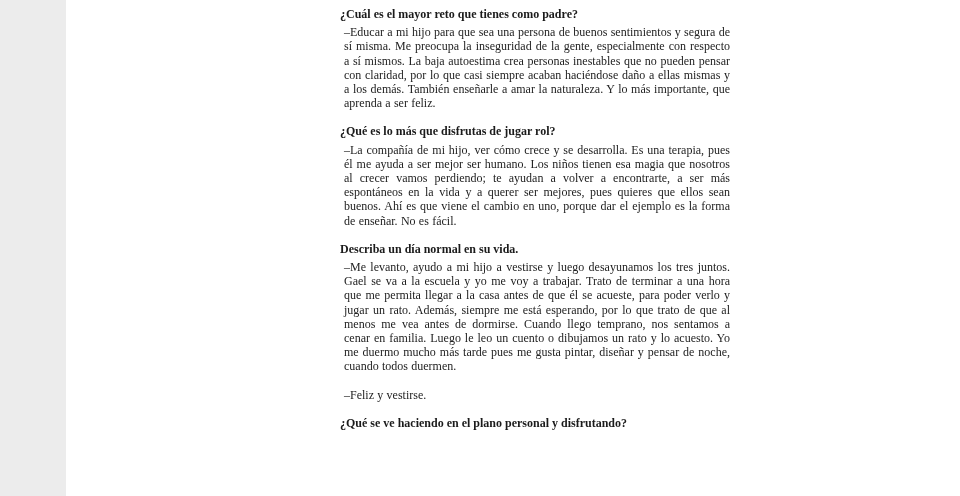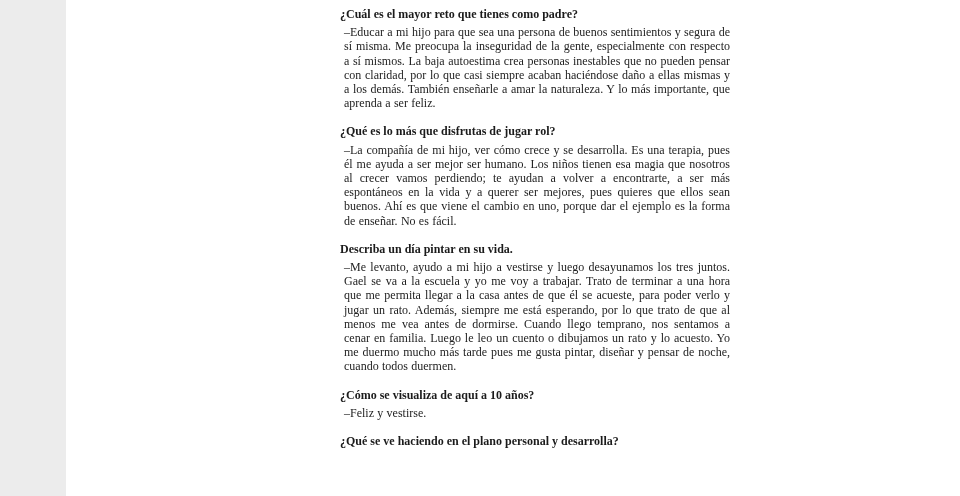--- a/index.html
+++ b/index.html
@@ -69,27 +69,26 @@
       <h2 class="question">¿Cuál es el mayor reto que tienes como padre?</h2>
       <p class="answer">–Educar a mi hijo para que sea una persona de buenos sentimientos y segura de sí misma. Me preocupa la inseguridad de la gente, especialmente con respecto a sí mismos. La baja autoestima crea personas inestables que no pueden pensar con claridad, por lo que casi siempre acaban haciéndose daño a ellas mismas y a los demás. También enseñarle a amar la naturaleza. Y lo más importante, que aprenda a ser feliz.</p>
     </section>
 
     <section class="qa-block">
       <h2 class="question">¿Qué es lo más que disfrutas de jugar rol?</h2>
       <p class="answer">–La compañía de mi hijo, ver cómo crece y se desarrolla. Es una terapia, pues él me ayuda a ser mejor ser humano. Los niños tienen esa magia que nosotros al crecer vamos perdiendo; te ayudan a volver a encontrarte, a ser más espontáneos en la vida y a querer ser mejores, pues quieres que ellos sean buenos. Ahí es que viene el cambio en uno, porque dar el ejemplo es la forma de enseñar. No es fácil.</p>
     </section>
 
     <section class="qa-block">
-      <h2 class="question">Describa un día pintar en su vida.</h2>
+      <h2 class="question">Describa un día normal en su vida.</h2>
       <p class="answer">–Me levanto, ayudo a mi hijo a vestirse y luego desayunamos los tres juntos. Gael se va a la escuela y yo me voy a trabajar. Trato de terminar a una hora que me permita llegar a la casa antes de que él se acueste, para poder verlo y jugar un rato. Además, siempre me está esperando, por lo que trato de que al menos me vea antes de dormirse. Cuando llego temprano, nos sentamos a cenar en familia. Luego le leo un cuento o dibujamos un rato y lo acuesto. Yo me duermo mucho más tarde pues me gusta pintar, diseñar y pensar de noche, cuando todos duermen.</p>
     </section>
 
     <section class="qa-block">
-      <h2 class="question">¿Cómo se visualiza de aquí a 10 años?</h2>
       <p class="answer">–Feliz y vestirse.</p>
     </section>
 
     <section class="qa-block">
-      <h2 class="question">¿Qué se ve haciendo en el plano personal y desarrolla?</h2>
+      <h2 class="question">¿Qué se ve haciendo en el plano personal y disfrutando?</h2>
     </section>
 
   </article>
 </div>
 
 </body></html>

